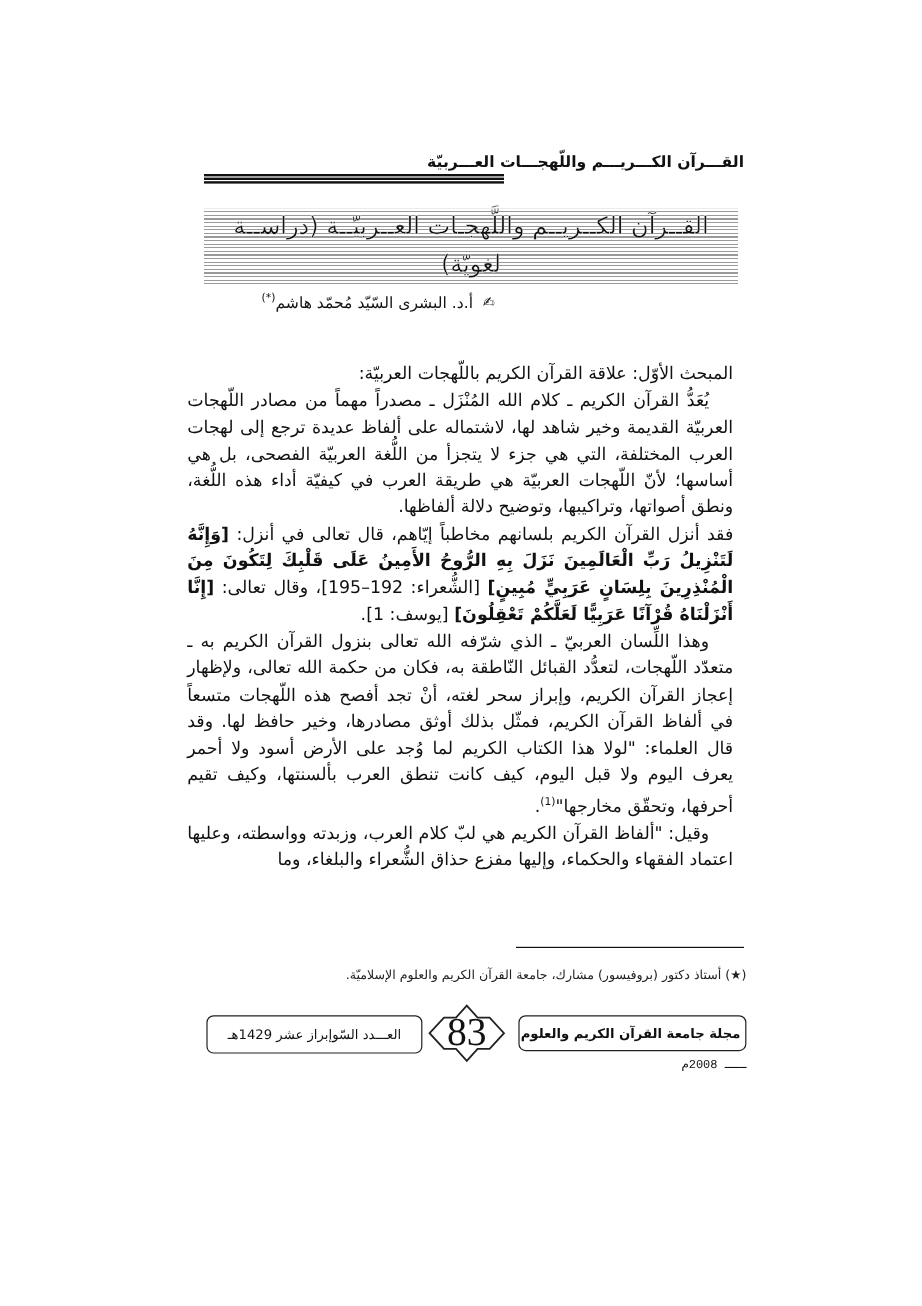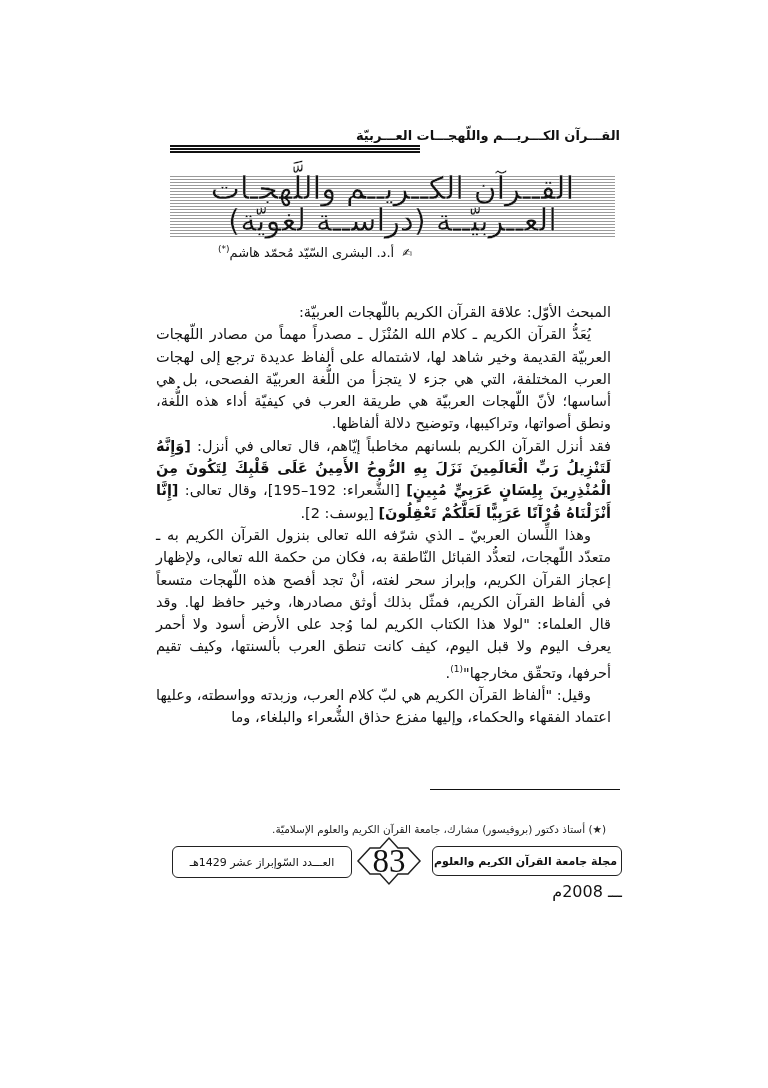--- a/index.html
+++ b/index.html
@@ -10,53 +10,53 @@
   
   .running-head { position: absolute; top: 128px; right: 148px; direction: rtl;
                   font-size: 13px; font-weight: bold; white-space: nowrap; }
   .head-rule { position: absolute; top: 145px; left: 170px; width: 250px; height: 9px; }
   .head-rule div { height: 2px; background: #111; margin-bottom: 1px; }
 
   
   .title-box { position: absolute; top: 174px; left: 170px; width: 445px; height: 64px;
                background: repeating-linear-gradient(to bottom, #fff 0, #fff 2px, #9a9a9a 2px, #9a9a9a 3px); }
   .title-text { position: absolute; top: 172px; left: 170px; width: 445px; direction: rtl;
-                text-align: center; font-size: 31px; line-height: 32px; color: #111;
+                text-align: center; font-size: 20px; line-height: 32px; color: #111;
                 -webkit-text-stroke: 0.3px #fff; }
 
   .author { position: absolute; top: 244px; left: 218px; direction: rtl; font-size: 13px; white-space: nowrap; }
   .author .sup { font-size: 9px; vertical-align: super; }
   .pen-icon { display: inline-block; font-size: 12px; margin-left: 4px; }
 
   
   .body { position: absolute; top: 285px; left: 156px; width: 455px; direction: rtl;
           font-size: 14.5px; line-height: 22.3px; text-align: justify; margin-top: 16px; }
   .body p { margin: 0; }
   .body .indent { text-indent: 20px; }
   .body .heading { font-weight: normal; }
   .quran { font-weight: bold; }
   .sup { font-size: 9px; vertical-align: super; }
 
   
   .fn-rule { position: absolute; top: 789px; left: 430px; width: 190px; height: 1px; background: #111; }
   .footnotes { position: absolute; top: 804px; left: 170px; width: 452px; direction: rtl;
                font-size: 10.5px; line-height: 18px; color: #222; }
-  .footnotes p { margin: 16px; }
+  .footnotes p { margin: 0; }
 
   
   .footer-left { position: absolute; top: 846px; left: 172px; width: 178px; height: 30px;
                  border: 1.5px solid #222; border-radius: 6px; direction: rtl;
                  font-size: 11px; display: flex; align-items: center; justify-content: center; }
   .page-badge { position: absolute; top: 836px; left: 348px; width: 82px; height: 50px; }
   .page-num { position: absolute; top: 843px; left: 348px; width: 82px; text-align: center;
               font-family: "Liberation Serif", "DejaVu Serif", serif; font-size: 33px; }
   .footer-right { position: absolute; top: 846px; left: 432px; width: 190px; height: 30px;
                   border: 1.5px solid #222; border-radius: 6px; direction: rtl;
                   font-size: 11px; font-weight: bold; display: flex; align-items: center; padding-right: 4px; box-sizing: border-box; white-space: nowrap; overflow: hidden; }
-  .footer-year { position: absolute; top: 882px; right: 146px; direction: rtl; font-size: 16px; }
+  .footer-year { position: absolute; top: 882px; right: 146px; direction: rtl; font-size: 10px; font-family: Liberation Mono, monospace; }
 </style>
 </head>
 <body>
 
 <div class="page">
 
   <div class="running-head">القـــرآن الكـــريـــم واللّهجـــات العـــربيّة</div>
   <div class="head-rule">
       <div></div>
       <div></div>
@@ -72,21 +72,21 @@
   </div>
 
   <div class="body">
     <p class="heading">المبحث الأوّل: علاقة القرآن الكريم باللّهجات العربيّة:</p>
     <p class="indent">يُعَدُّ القرآن الكريم ـ كلام الله المُنْزَل ـ مصدراً مهماً من مصادر اللّهجات العربيّة القديمة وخير شاهد لها، لاشتماله على ألفاظ عديدة ترجع إلى لهجات العرب المختلفة، التي هي جزء لا يتجزأ من اللُّغة العربيّة الفصحى، بل هي أساسها؛ لأنّ اللّهجات العربيّة هي طريقة العرب في كيفيّة أداء هذه اللُّغة، ونطق أصواتها، وتراكيبها، وتوضيح دلالة ألفاظها.</p>
     <p>
       <span>فقد أنزل القرآن الكريم بلسانهم مخاطباً إيّاهم، قال تعالى في أنزل:</span>
       <span class="quran">[وَإِنَّهُ لَتَنْزِيلُ رَبِّ الْعَالَمِينَ نَزَلَ بِهِ الرُّوحُ الأَمِينُ عَلَى قَلْبِكَ لِتَكُونَ مِنَ الْمُنْذِرِينَ بِلِسَانٍ عَرَبِيٍّ مُبِينٍ]</span>
       <span>[الشُّعراء: 192–195]، وقال تعالى:</span>
       <span class="quran">[إِنَّا أَنْزَلْنَاهُ قُرْآنًا عَرَبِيًّا لَعَلَّكُمْ تَعْقِلُونَ]</span>
-      <span>[يوسف: 2].</span>
+      <span>[يوسف: 1].</span>
     </p>
     <p class="indent"><span>وهذا اللِّسان العربيّ ـ الذي شرّفه الله تعالى بنزول القرآن الكريم به ـ متعدّد اللّهجات، لتعدُّد القبائل النّاطقة به، فكان من حكمة الله تعالى، ولإظهار إعجاز القرآن الكريم، وإبراز سحر لغته، أنْ تجد أفصح هذه اللّهجات متسعاً في ألفاظ القرآن الكريم، فمثّل بذلك أوثق مصادرها، وخير حافظ لها. وقد قال العلماء: "لولا هذا الكتاب الكريم لما وُجد على الأرض أسود ولا أحمر يعرف اليوم ولا قبل اليوم، كيف كانت تنطق العرب بألسنتها، وكيف تقيم أحرفها، وتحقّق مخارجها"</span><span class="sup">(1)</span>.</p>
     <p class="indent">وقيل: "ألفاظ القرآن الكريم هي لبّ كلام العرب، وزبدته وواسطته، وعليها اعتماد الفقهاء والحكماء، وإليها مفزع حذاق الشُّعراء والبلغاء، وما</p>
   </div>
 
   <div class="fn-rule"></div>
   <div class="footnotes">
     <p>(★) أستاذ دكتور (بروفيسور) مشارك، جامعة القرآن الكريم والعلوم الإسلاميّة.</p>
   </div>
 

